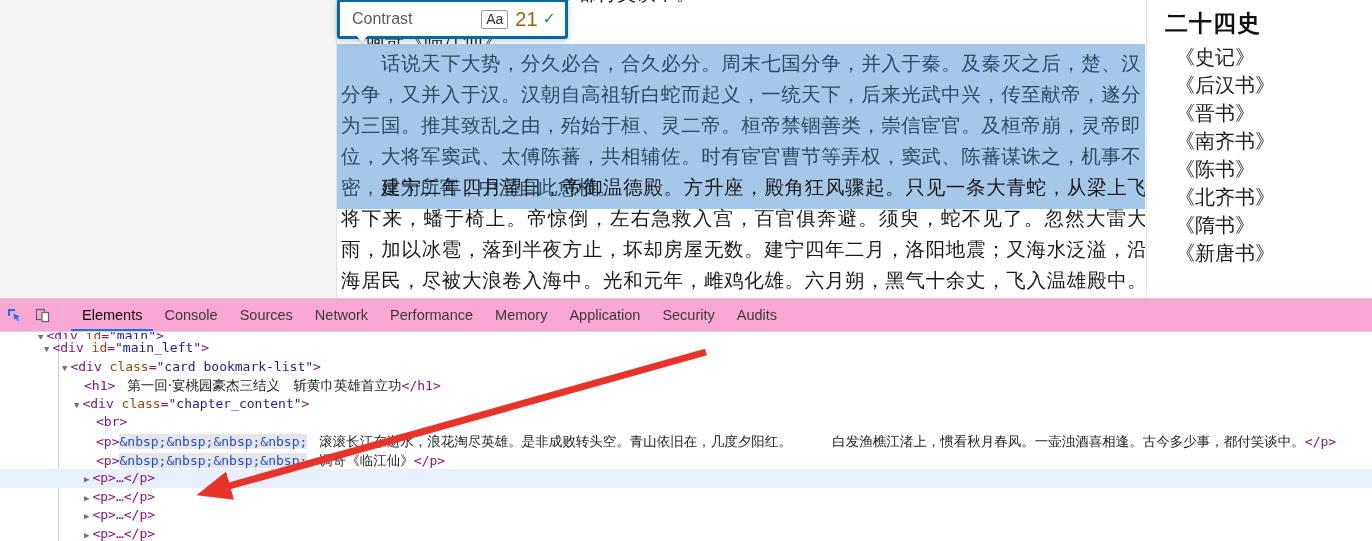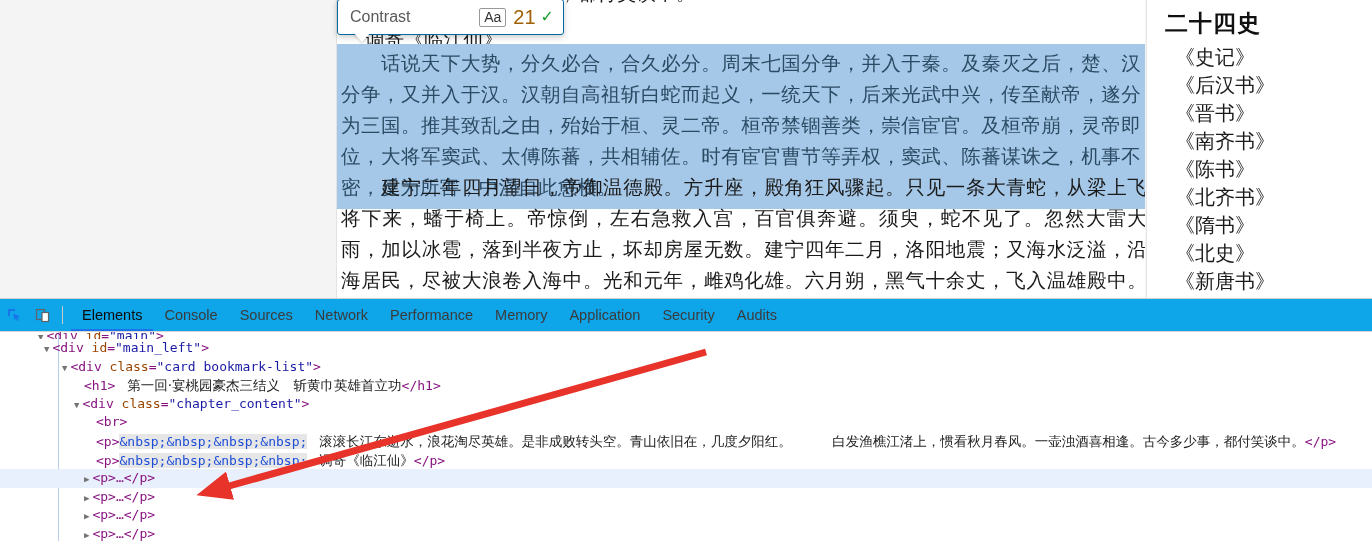--- a/index.html
+++ b/index.html
@@ -74,21 +74,21 @@
     padding: 1px 0 1px 28px;
     line-height: 26px;
     cursor: pointer;
     white-space: nowrap;
   }
 
   
   #contrast-tooltip {
     position: absolute; left: 337px; top: -1px; width: 225px; height: 34px;
     background: #ffffff;
-    border: 1px solid #0369a1;
+    border: 3px solid #0369a1;
     border-radius: 3px;
     box-shadow: 0 2px 6px rgba(0,0,0,0.22);
     display: flex; align-items: center;
     z-index: 40;
   }
   #contrast-label {
     font-family: "Liberation Sans", sans-serif;
     font-size: 16px; color: #5a5a5a;
     padding-left: 12px; flex: 1;
   }
@@ -116,21 +116,21 @@
   
   #devtools {
     position: absolute; left: 0; top: 298px; width: 1372px; height: 243px;
     background: #ffffff;
     border-top: 1px solid #cfcfcf;
   }
   #dt-toolbar {
     position: relative; height: 32px; width: 100%;
     border-bottom: 1px solid #d5d5d5;
     display: flex; align-items: center;
-    background: #0ea5e9;
+    background: #f9a8d4;
   }
   .dt-icon-btn {
     width: 28px; height: 26px; display: flex; align-items: center; justify-content: center;
     cursor: pointer;
   }
   #dt-divider { width: 1px; height: 18px; background: #c9c9c9; margin: 0 8px 0 6px; }
   .dt-tab {
     font-family: "Liberation Sans", sans-serif;
     font-size: 14.5px; color: #3b3b3b;
     padding: 0 11px; height: 31px; line-height: 31px;
@@ -190,21 +190,20 @@
     <div id="sidebar-right">
       <div class="sb-heading">二十四史</div>
       <div id="sidebar-items">
           <div class="sb-item">《史记》</div>
           <div class="sb-item">《后汉书》</div>
           <div class="sb-item">《晋书》</div>
           <div class="sb-item">《南齐书》</div>
           <div class="sb-item">《陈书》</div>
           <div class="sb-item">《北齐书》</div>
           <div class="sb-item">《隋书》</div>
-          <div class="sb-item">《北史》</div>
           <div class="sb-item">《新唐书》</div>
         </div>
     </div>
 
     <div id="contrast-tooltip">
       <span id="contrast-label">Contrast</span>
       <span id="contrast-aa">Aa</span>
       <span id="contrast-value">21</span>
       <span id="contrast-check">✓</span>
     </div>

